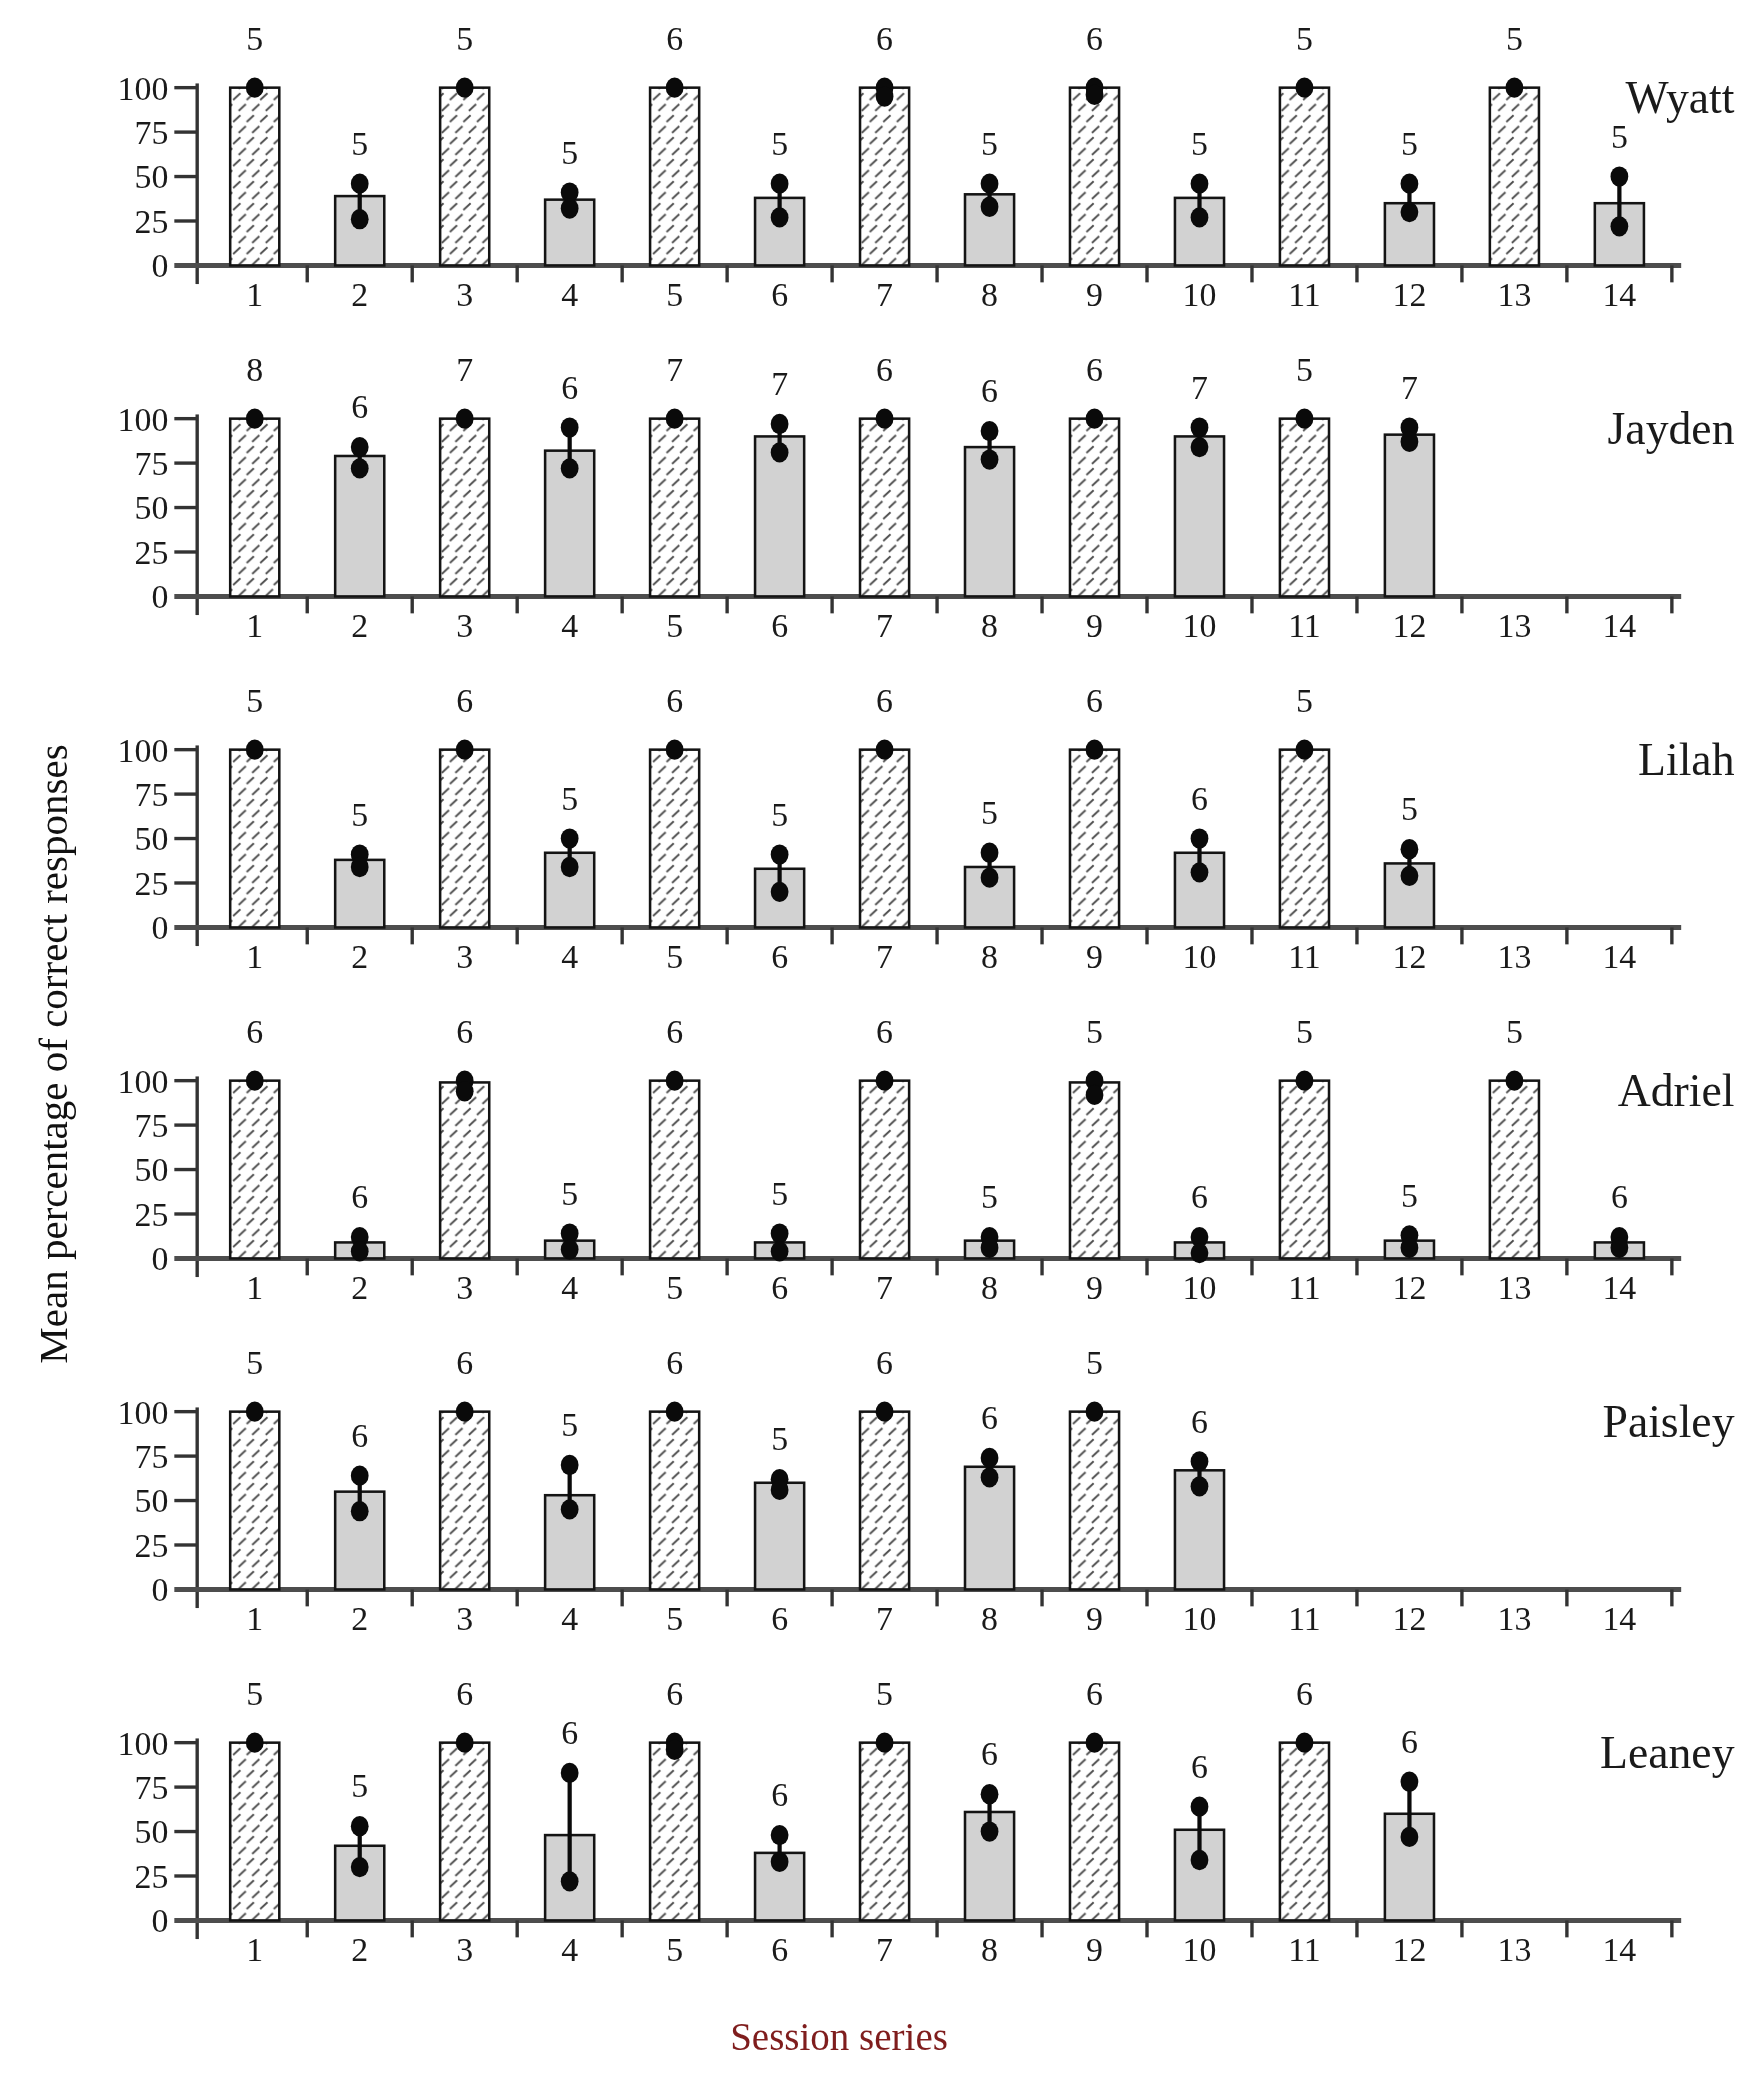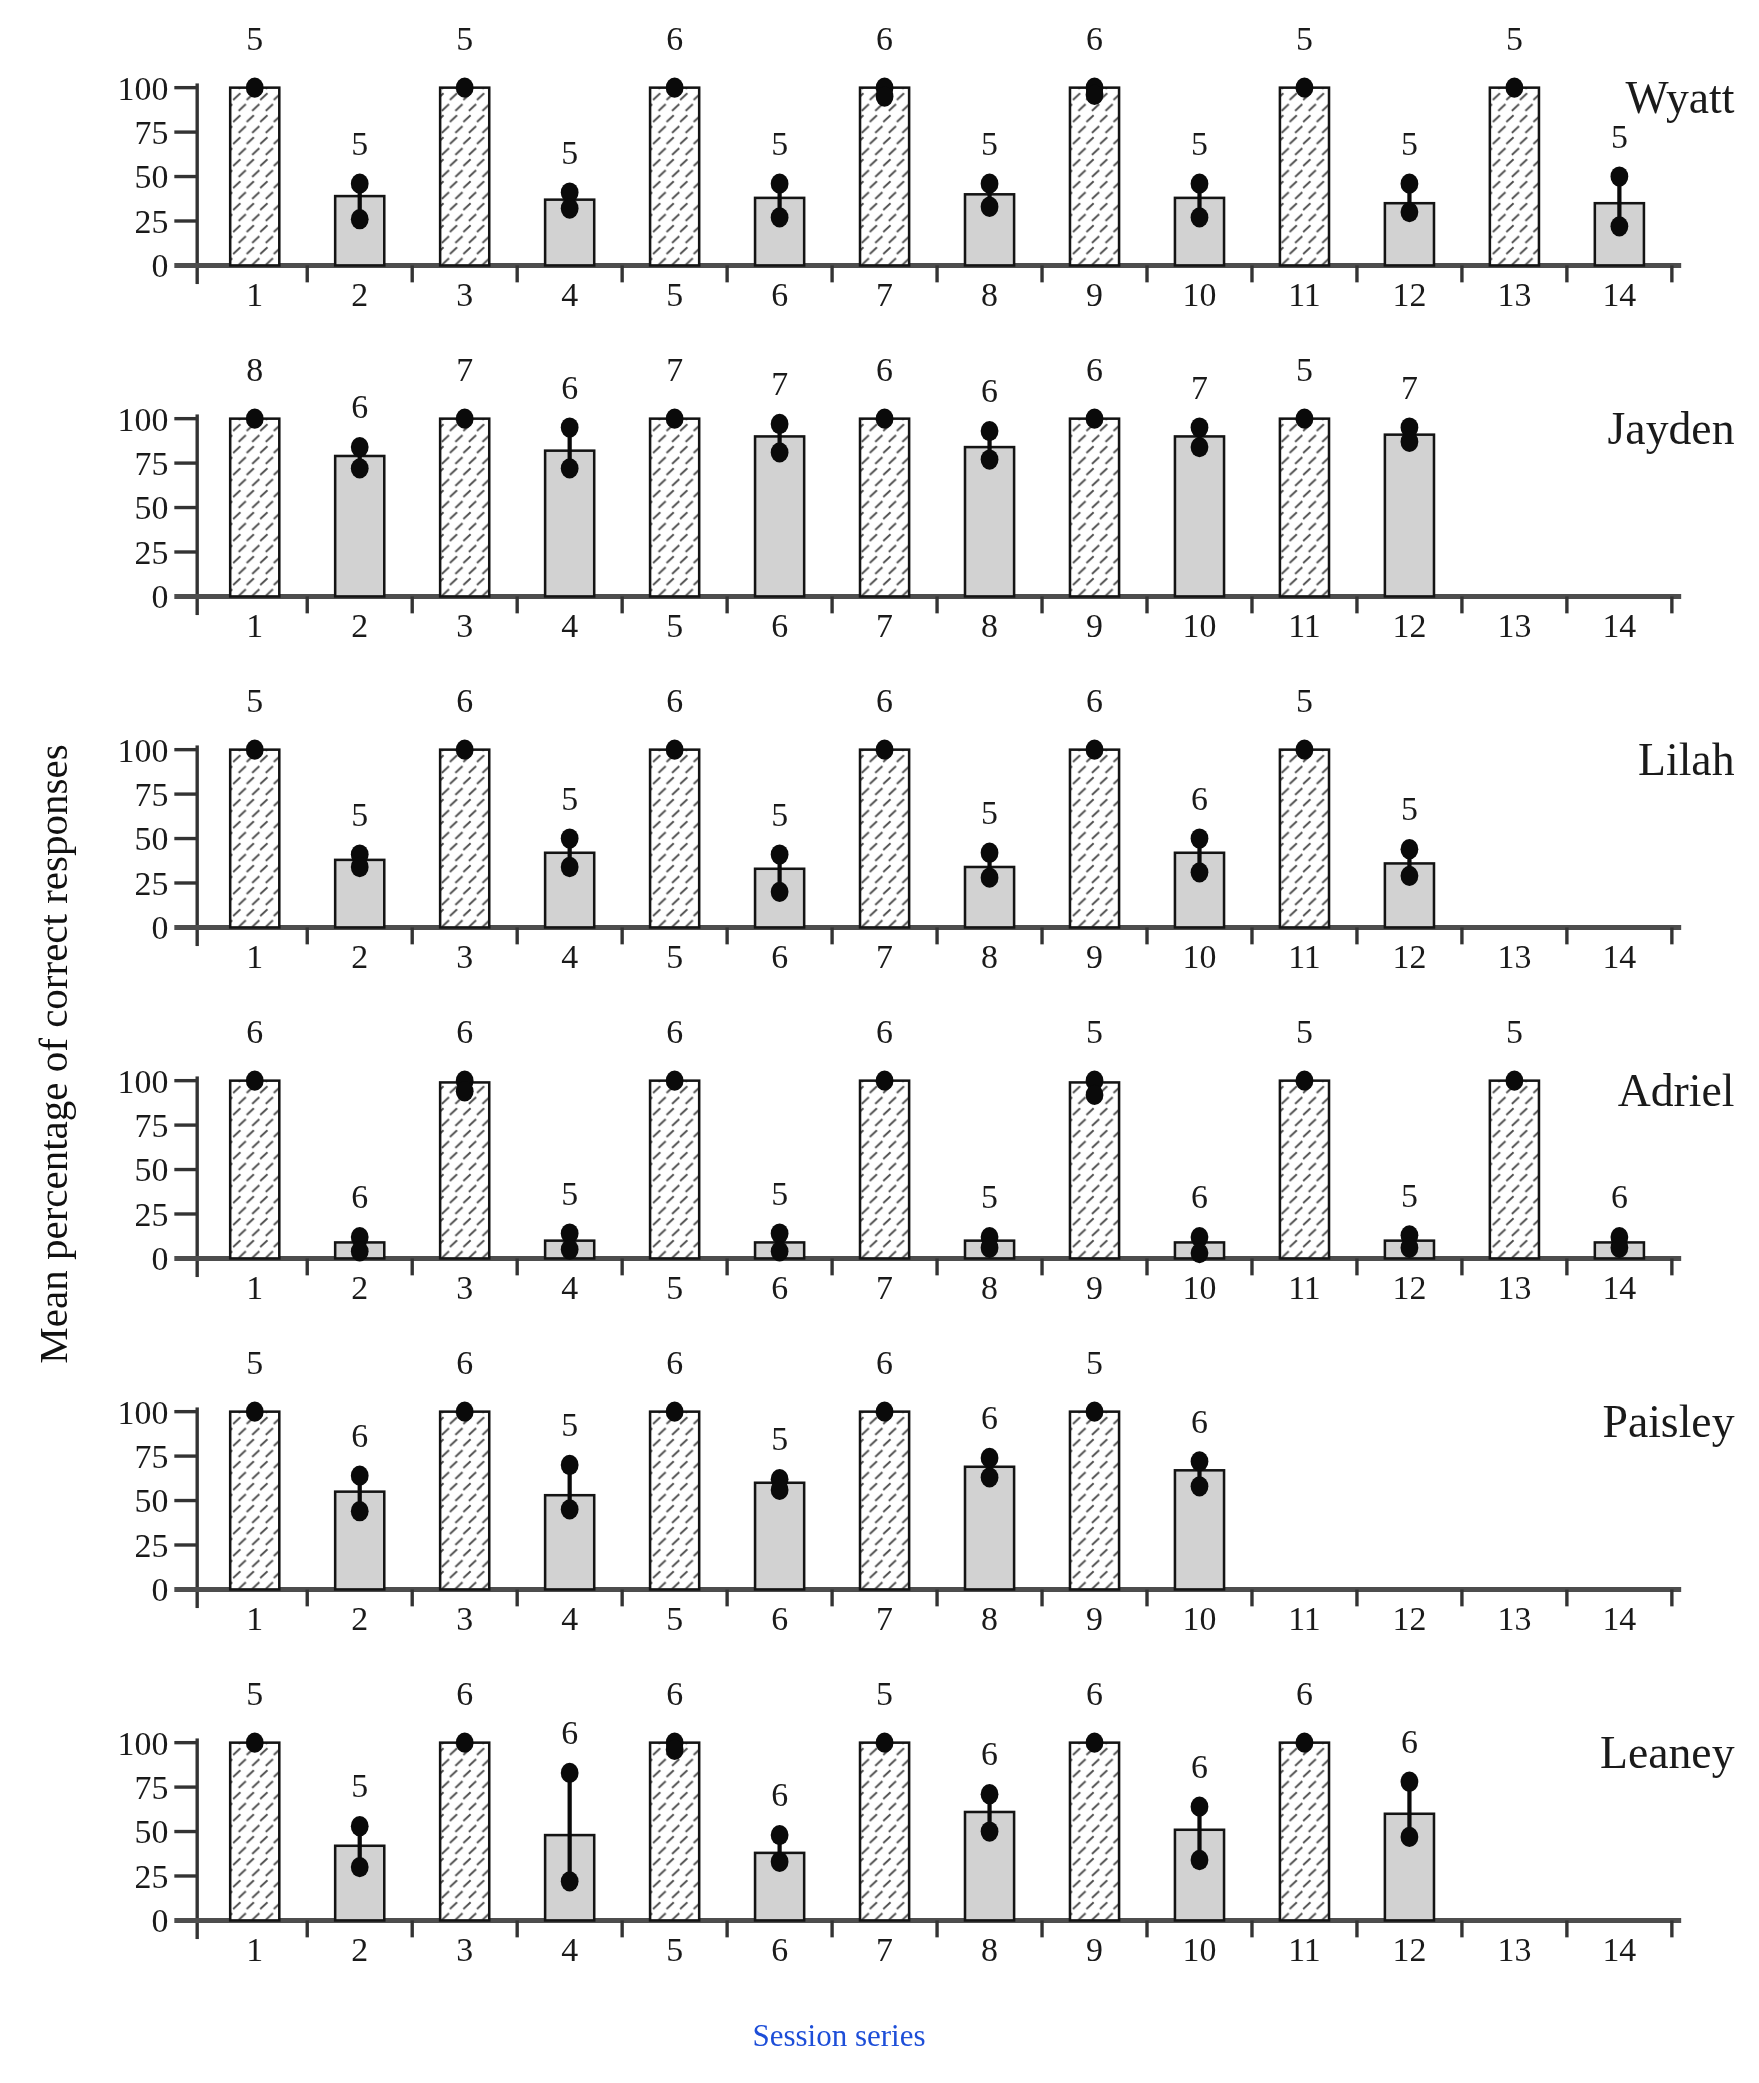--- a/index.html
+++ b/index.html
@@ -12,21 +12,21 @@
   #panels{position:absolute;top:3.4px;left:0;}
   #panels svg{display:block;}
   .y-title{
     position:absolute;top:1054px;left:53px;
     transform:translate(-50%,-50%) rotate(-90deg);
     white-space:nowrap;font-size:41px;color:#111;
   }
   .x-title{
     position:absolute;top:2036px;left:839px;
     transform:translate(-50%,-50%);
-    white-space:nowrap;font-size:31px;color:#1d4ed8;
+    white-space:nowrap;font-size:39px;color:#7f1d1d;
   }
 </style>
 </head>
 <body>
 
 <div id="figure">
   <div class="y-title">Mean percentage of correct responses</div>
   <div id="panels">
       <svg width="1759" height="331" viewBox="0 0 2076 391">
         <defs>

